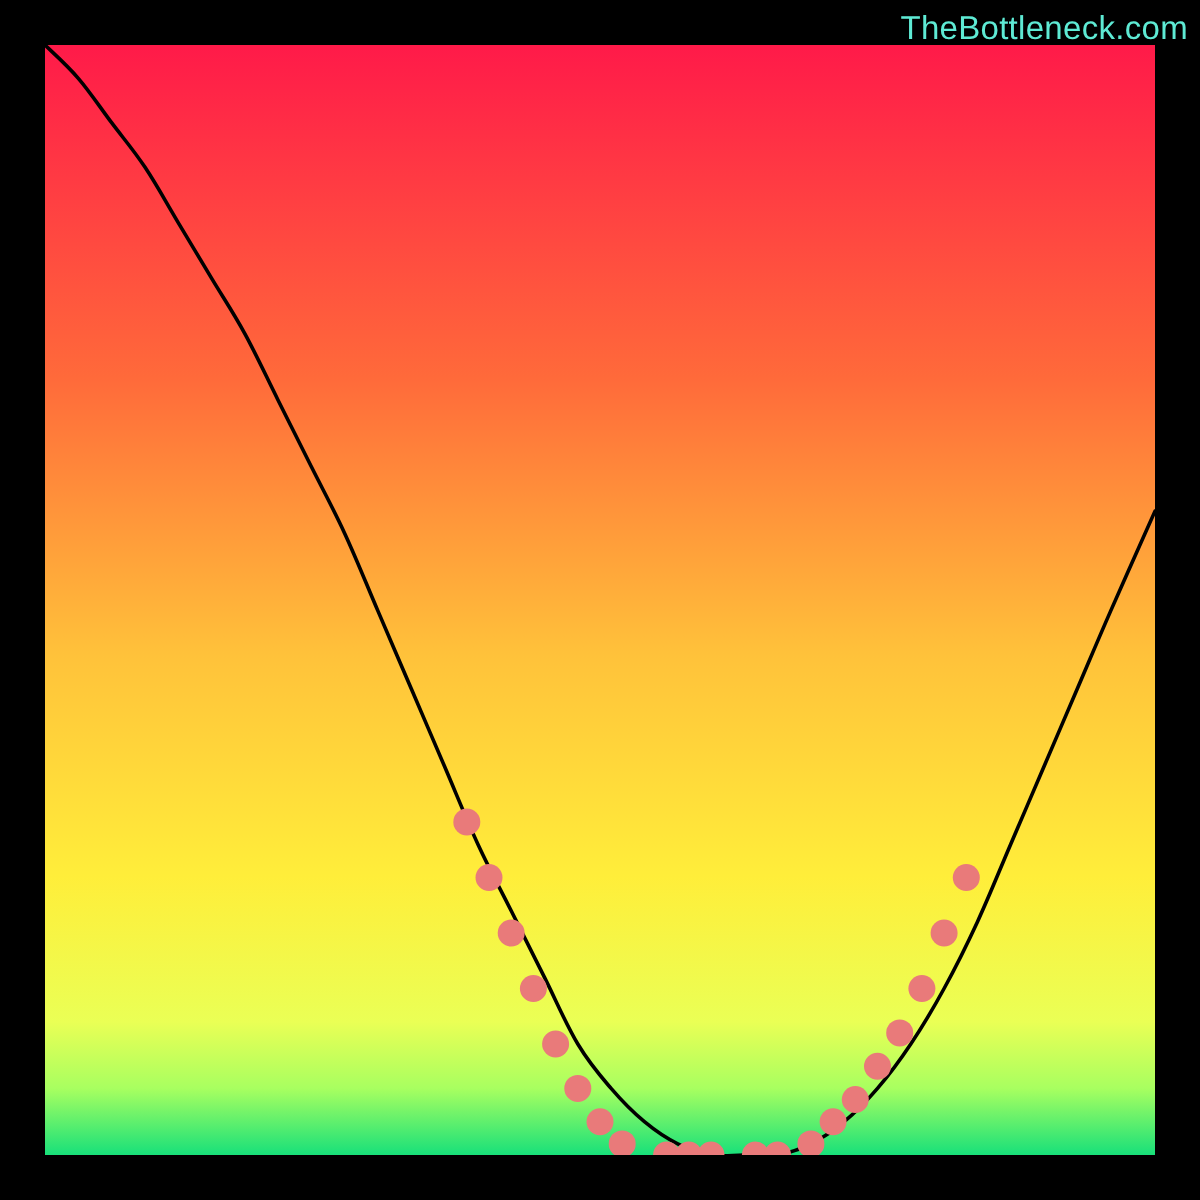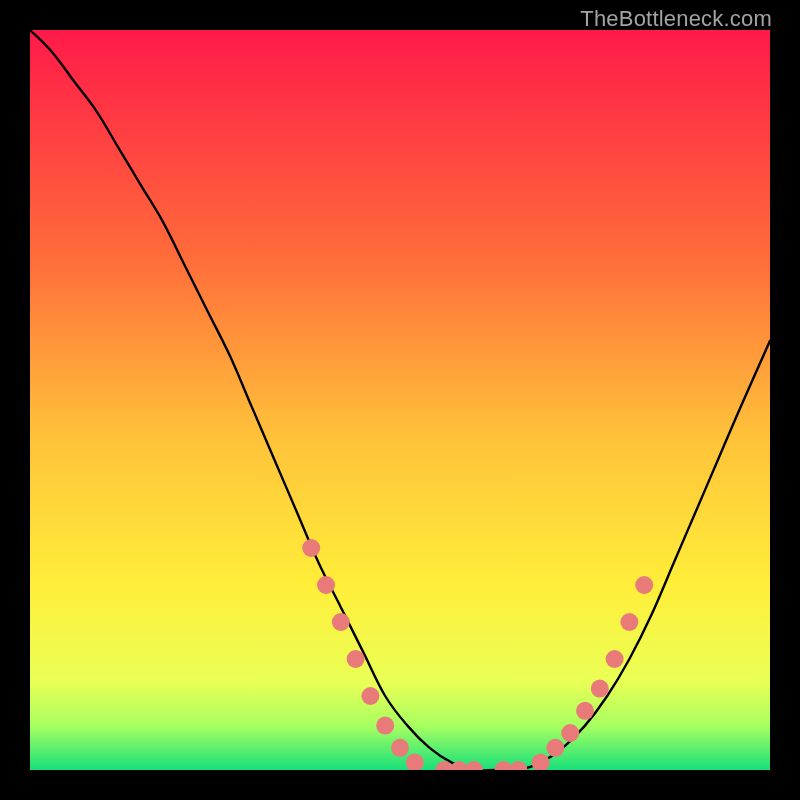--- a/index.html
+++ b/index.html
@@ -14,22 +14,22 @@
     position: absolute;
     left: 30px;
     top: 30px;
     width: 740px;
     height: 740px;
     overflow: hidden;
   }
   .watermark {
     position: absolute;
     top: 6px;
-    right: 28px;
-    color: #a3a3a3;
+    right: 8px;
+    color: #5eead4;
     font-family: Arial, Helvetica, sans-serif;
     font-size: 22px;
     letter-spacing: 0.2px;
     font-weight: 500;
   }
   svg { display: block; }
 </style>
 </head>
 <body>
 

